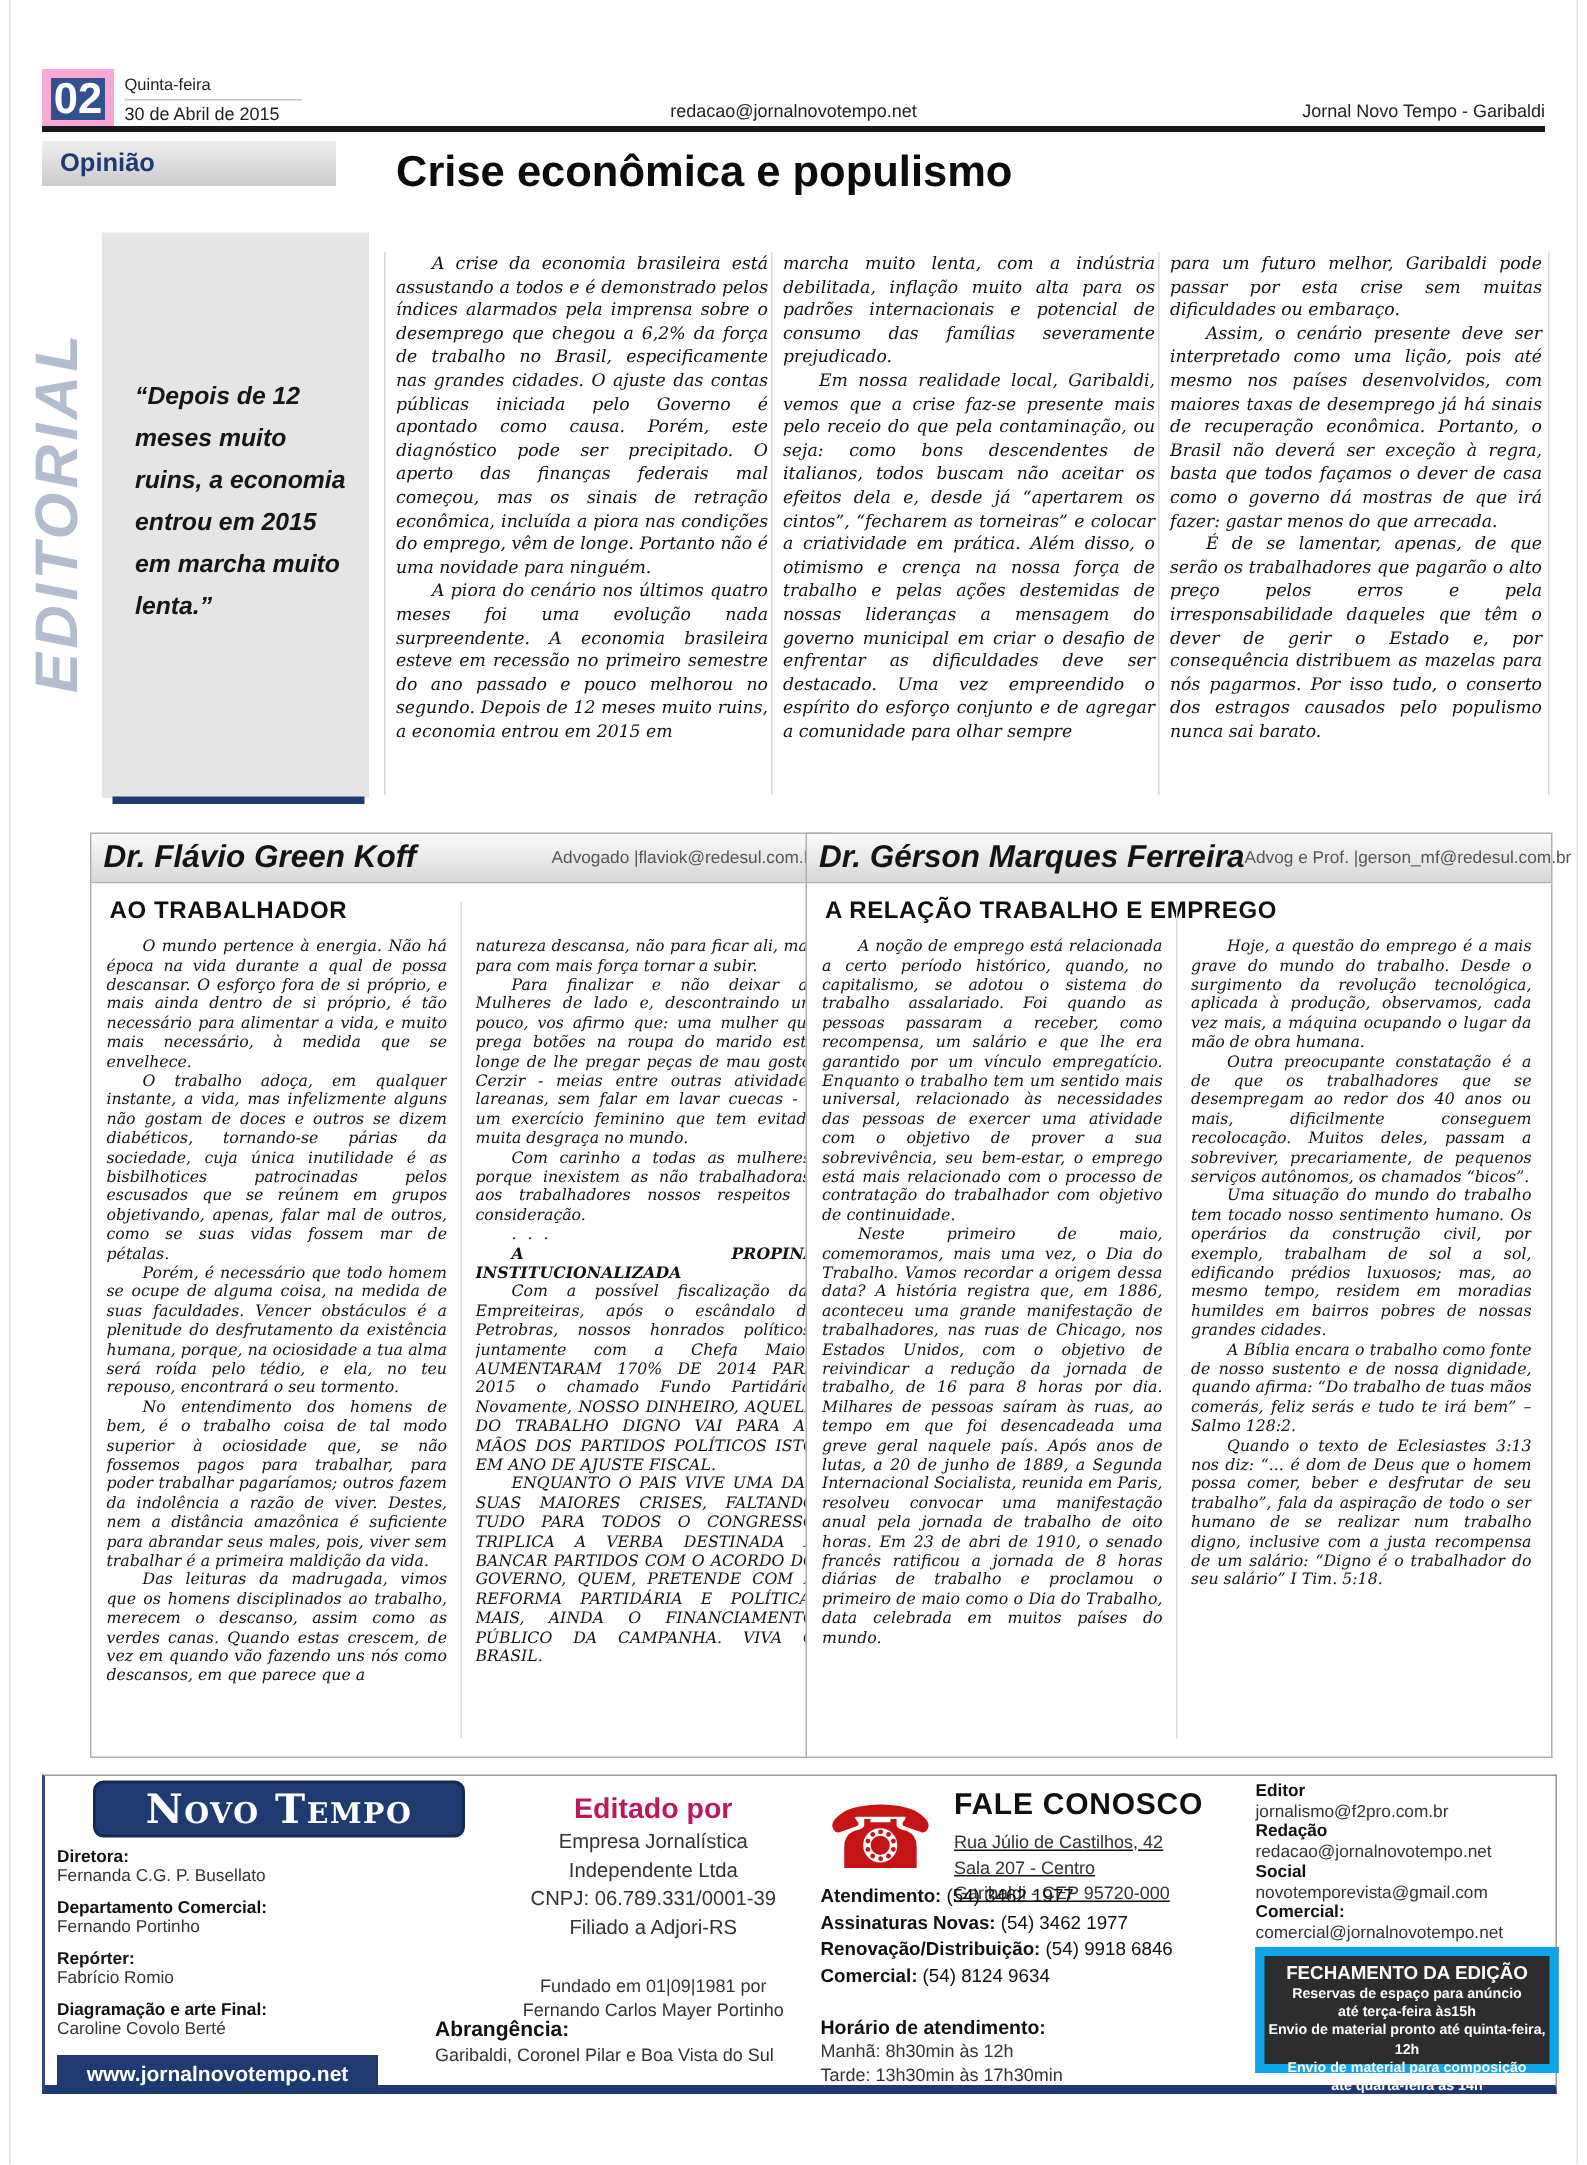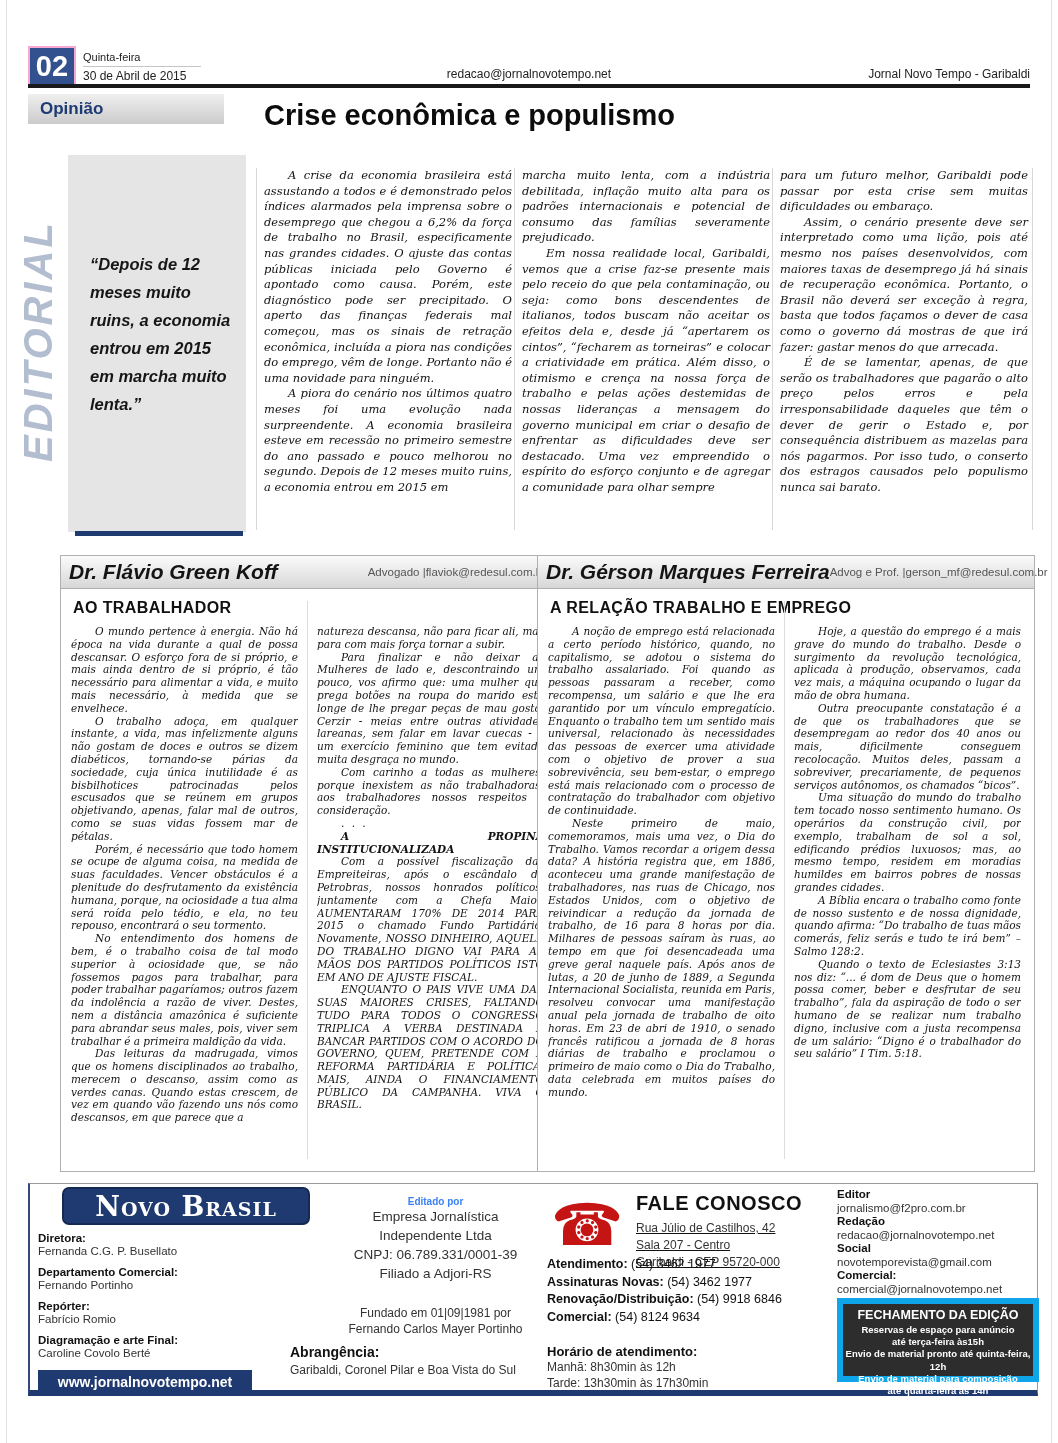--- a/index.html
+++ b/index.html
@@ -2,21 +2,21 @@
 <html><head>
 <meta charset="utf-8">
 <style>
   html,body{margin:0;padding:0;background:#fff;}
   .page{position:relative;width:1058px;height:1443px;background:#fff;
         font-family:"Liberation Sans",sans-serif;overflow:hidden;color:#111;}
   .page-edge{position:absolute;top:0;bottom:0;width:1px;background:#e2e2e2;}
 
   
   .pagenum{position:absolute;left:28px;top:46px;width:48px;height:40px;background:#33518f;
-           border:2px solid #f9a8d4;box-sizing:border-box;color:#fff;font-size:29px;font-weight:bold;
+           border:6px solid #f9a8d4;box-sizing:border-box;color:#fff;font-size:29px;font-weight:bold;
            display:flex;align-items:center;justify-content:center;}
   .weekday{position:absolute;left:83px;top:51px;font-size:11px;color:#222;
            border-bottom:1px solid #c4c4c4;padding-bottom:3px;width:118px;}
   .date{position:absolute;left:83px;top:69px;font-size:12px;color:#222;}
   .center-email{position:absolute;left:0;right:0;top:67px;text-align:center;font-size:12px;color:#222;}
   .paper-name{position:absolute;right:28px;top:67px;font-size:12px;color:#222;}
   .top-rule{position:absolute;left:28px;top:84px;width:1002px;height:4px;background:#191919;}
   .opiniao{position:absolute;left:28px;top:94px;width:196px;height:30px;
            background:linear-gradient(180deg,#efefef,#cbcbcb);color:#1e3a73;font-weight:bold;
            font-size:17px;line-height:30px;padding-left:12px;box-sizing:border-box;}
@@ -66,21 +66,21 @@
         border:2px solid #142a52;border-radius:7px;box-sizing:border-box;color:#fff;
         font-family:"DejaVu Serif",serif;font-variant:small-caps;font-weight:bold;font-size:27px;
         display:flex;align-items:center;justify-content:center;letter-spacing:1px;}
   .staff{position:absolute;left:8px;top:48px;width:240px;}
   .staff .pair{margin-bottom:9px;}
   .staff .pair-label{font-weight:bold;font-size:11.5px;color:#111;}
   .staff .pair-value{font-size:11.5px;color:#333;margin-top:1px;}
   .website-bar{position:absolute;left:8px;top:186px;width:214px;height:24px;background:#1e3a70;
                color:#fff;font-weight:bold;font-size:14px;text-align:center;line-height:24px;}
   .mid{position:absolute;left:303px;top:12px;width:205px;text-align:center;}
-  .edited-label{font-weight:bold;font-size:10px;color:#3b82f6;}
+  .edited-label{font-weight:bold;font-size:19px;color:#be185d;}
   .edited-lines .line{font-size:13.5px;line-height:19px;color:#333;}
   .founded-lines{margin-top:22px;}
   .founded-lines .line{font-size:12px;line-height:16px;color:#333;}
   .coverage{position:absolute;left:260px;top:160px;width:260px;}
   .coverage-label{font-weight:bold;font-size:14px;color:#111;}
   .coverage-value{font-size:12px;color:#333;margin-top:3px;}
   .phone-icon{position:absolute;left:517px;top:4px;width:80px;height:74px;background:#fff;
               display:flex;align-items:center;justify-content:center;font-size:58px;color:#c41414;}
   .contact-title{position:absolute;left:606px;top:8px;font-weight:bold;font-size:20px;letter-spacing:.5px;}
   .address{position:absolute;left:606px;top:36px;text-decoration:underline;}
@@ -183,21 +183,21 @@
           <p>Hoje, a questão do emprego é a mais grave do mundo do trabalho. Desde o surgimento da revolução tecnológica, aplicada à produção, observamos, cada vez mais, a máquina ocupando o lugar da mão de obra humana.</p>
           <p>Outra preocupante constatação é a de que os trabalhadores que se desempregam ao redor dos 40 anos ou mais, dificilmente conseguem recolocação. Muitos deles, passam a sobreviver, precariamente, de pequenos serviços autônomos, os chamados “bicos”.</p>
           <p>Uma situação do mundo do trabalho tem tocado nosso sentimento humano. Os operários da construção civil, por exemplo, trabalham de sol a sol, edificando prédios luxuosos; mas, ao mesmo tempo, residem em moradias humildes em bairros pobres de nossas grandes cidades.</p>
           <p>A Bíblia encara o trabalho como fonte de nosso sustento e de nossa dignidade, quando afirma: “Do trabalho de tuas mãos comerás, feliz serás e tudo te irá bem” – Salmo 128:2.</p>
           <p>Quando o texto de Eclesiastes 3:13 nos diz: “... é dom de Deus que o homem possa comer, beber e desfrutar de seu trabalho”, fala da aspiração de todo o ser humano de se realizar num trabalho digno, inclusive com a justa recompensa de um salário: “Digno é o trabalhador do seu salário” I Tim. 5:18.</p>
         </div>
     </div>
   </div>
 
   <div class="footer-box">
-    <div class="logo">Novo Brasil</div>
+    <div class="logo">Novo Tempo</div>
     <div class="staff">
         <div class="pair">
           <div class="pair-label">Diretora:</div>
           <div class="pair-value">Fernanda C.G. P. Busellato</div>
         </div>
         <div class="pair">
           <div class="pair-label">Departamento Comercial:</div>
           <div class="pair-value">Fernando Portinho</div>
         </div>
         <div class="pair">

